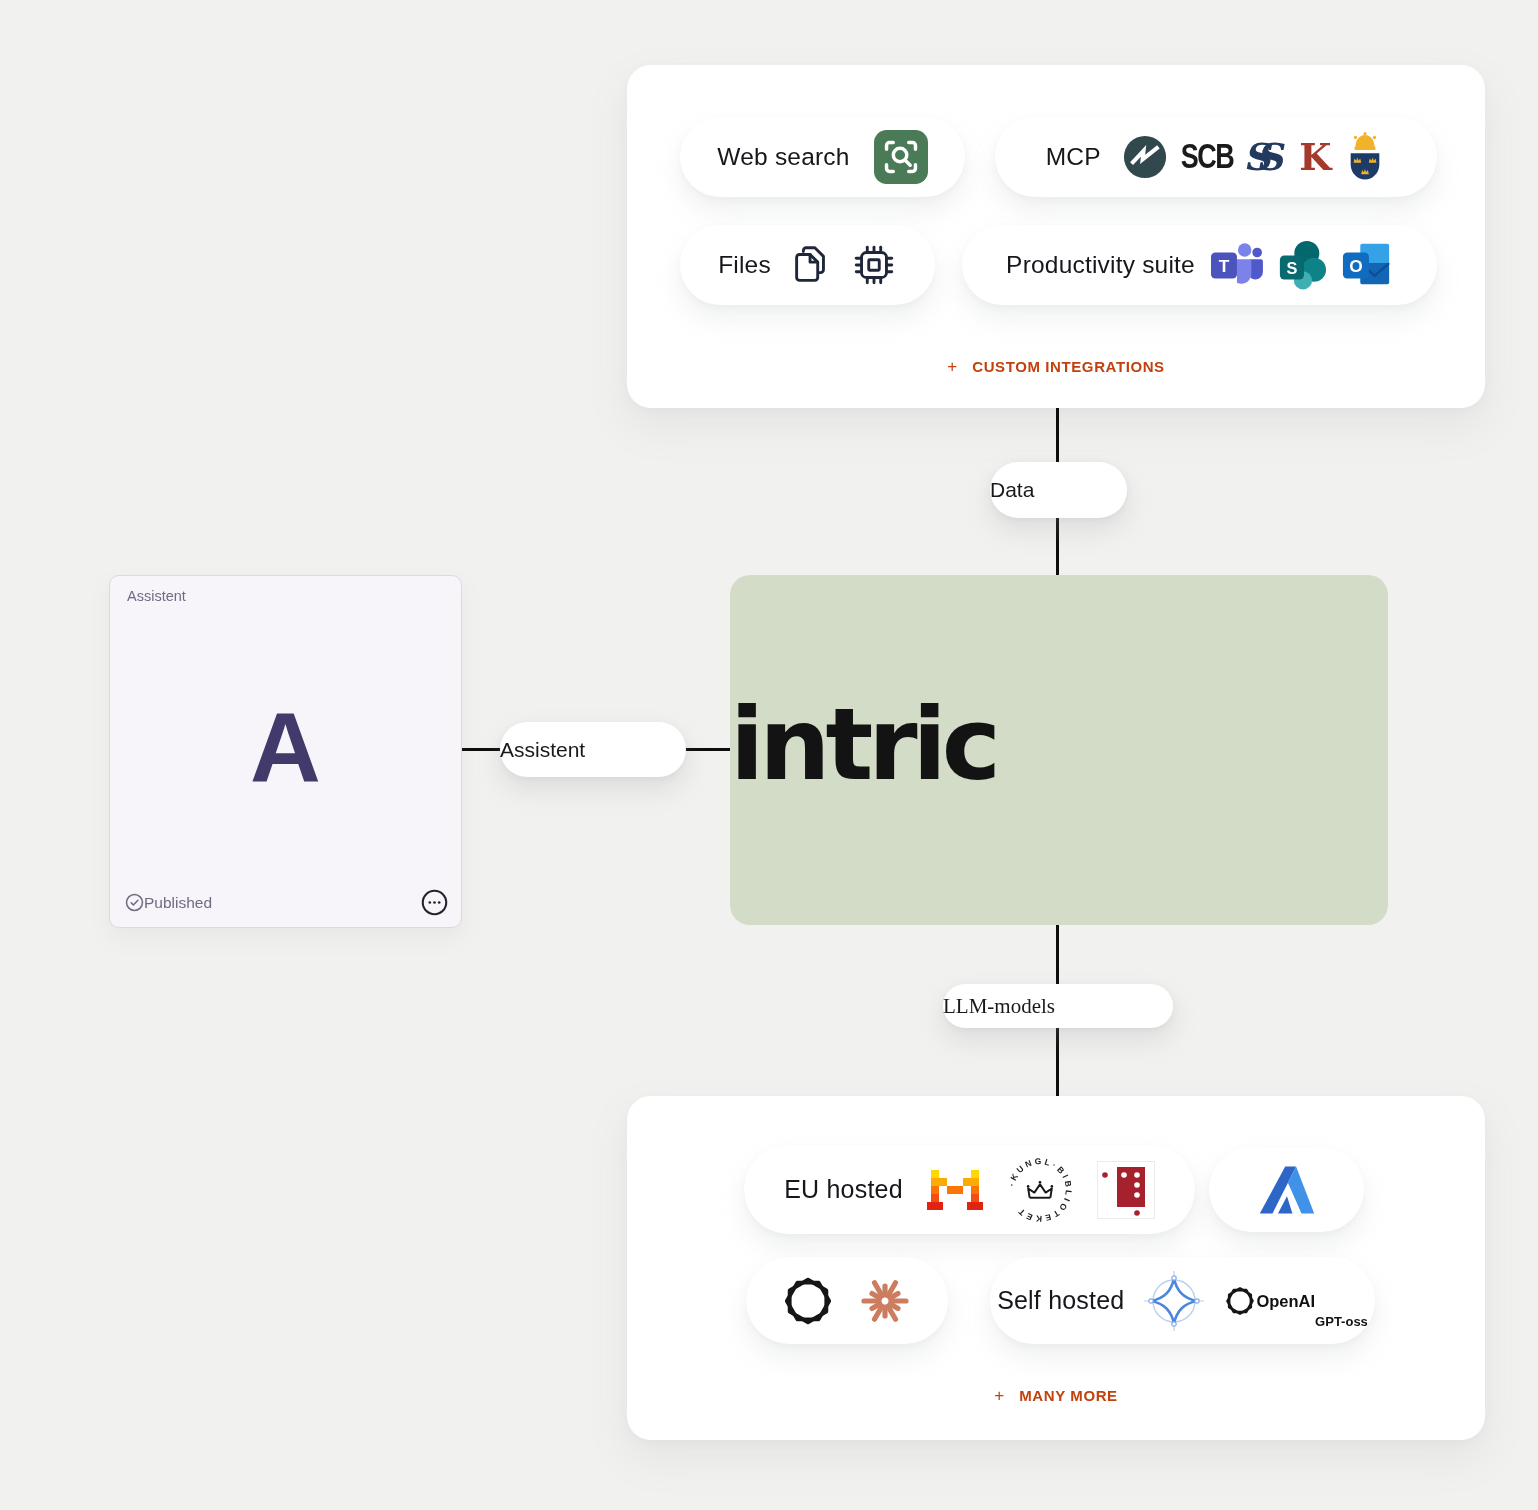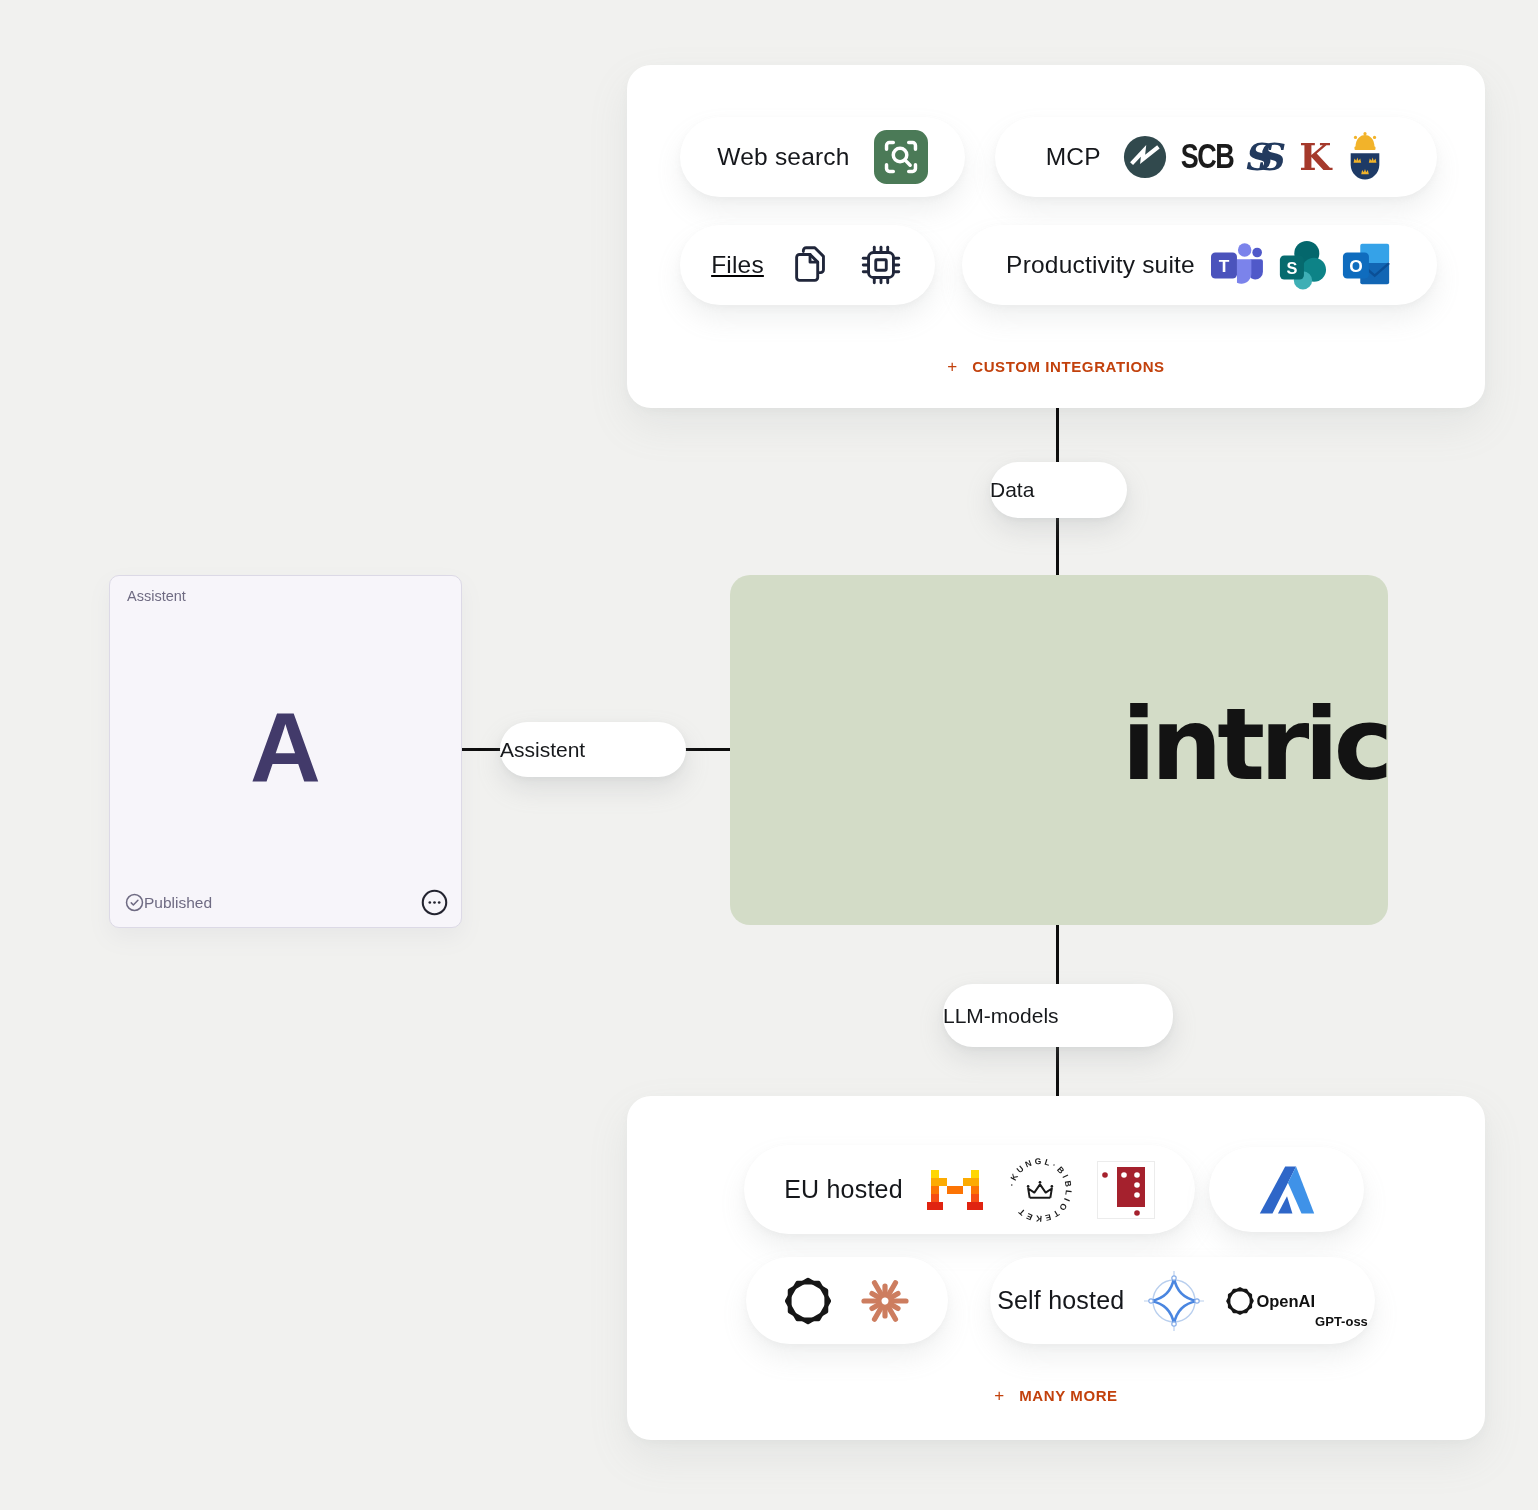--- a/index.html
+++ b/index.html
@@ -13,44 +13,44 @@
 
   .pill{position:absolute;background:#fff;border-radius:46px;display:flex;
         align-items:center;justify-content:center;
         box-shadow:0 14px 26px rgba(150,153,158,.14),0 3px 6px rgba(150,153,158,.07);}
   .pill-label{font-size:24.5px;color:#15171b;letter-spacing:.2px;white-space:nowrap;}
 
   
   .pill-websearch{left:53px;top:52px;width:285px;height:80px;gap:24px;}
   .pill-mcp{left:368px;top:52px;width:442px;height:80px;gap:13px;}
   .pill-mcp .pill-label{margin-right:8px;}
-  .pill-files{left:53px;top:160px;width:255px;height:80px;gap:24px;text-decoration:underline;}
+  .pill-files{left:53px;top:160px;width:255px;height:80px;gap:17px;}
   .pill-prod{left:335px;top:160px;width:475px;height:80px;gap:14px;}
 
   .footer-note{position:absolute;left:0;right:0;text-align:center;color:#c2410c;}
   .top-card .footer-note{top:292px;}
   .bottom-card .footer-note{top:290px;}
   .footer-note .plus{font-size:17px;font-weight:400;margin-right:15px;}
   .footer-note .flabel{font-size:15px;font-weight:700;letter-spacing:.6px;}
 
   .vline,.hline{position:absolute;background:#0d0d0d;z-index:1;}
   .vline-data{left:1056px;top:408px;width:3px;height:167px;}
   .vline-llm{left:1056px;top:925px;width:3px;height:171px;}
   .hline-assistent{left:458px;top:748px;width:272px;height:3px;}
 
   .node-pill{position:absolute;background:#fff;border-radius:30px;display:flex;
              align-items:center;justify-content:flex-start;font-size:21px;color:#17191c;
              box-shadow:0 12px 26px rgba(140,143,150,.20),0 2px 6px rgba(140,143,150,.10);z-index:3;}
   .pill-data{left:990px;top:462px;width:137px;height:56px;}
   .pill-assistent{left:500px;top:722px;width:186px;height:55px;}
-  .pill-llm{left:943px;top:984px;width:230px;height:63px;}
+  .pill-llm{left:943px;top:984px;width:230px;height:44px;font-family:Liberation Serif, serif;}
 
   .intric-box{position:absolute;left:730px;top:575px;width:658px;height:350px;
               border-radius:20px;background:#d3dcc7;display:flex;align-items:center;
-              justify-content:flex-end;z-index:2;}
+              justify-content:flex-start;z-index:2;}
   .intric-word{font-family:"DejaVu Sans",sans-serif;font-weight:700;font-size:100px;
                letter-spacing:-5px;color:#131313;transform:translateY(-6px);}
 
   .assistant-card{position:absolute;left:109px;top:575px;width:351px;height:351px;
                   background:#f7f5fa;border:1px solid #dcd9e6;border-radius:10px;
                   box-shadow:0 10px 22px rgba(130,130,150,.08);z-index:2;}
   .assistant-title{position:absolute;left:17px;top:12px;font-size:14.5px;color:#6f6b83;}
   .assistant-initial{position:absolute;left:0;right:0;top:50%;transform:translateY(-54%);
                      text-align:center;font-size:98px;font-weight:700;color:#423a6a;}
   .assistant-footer{position:absolute;left:15px;right:13px;bottom:11px;display:flex;

